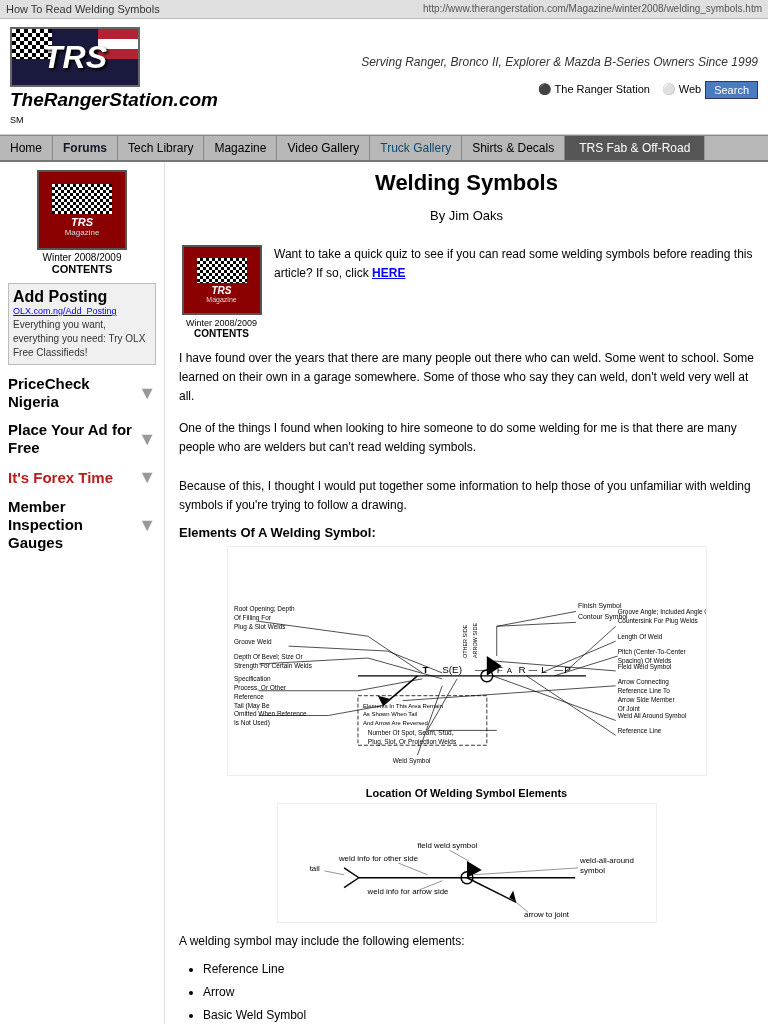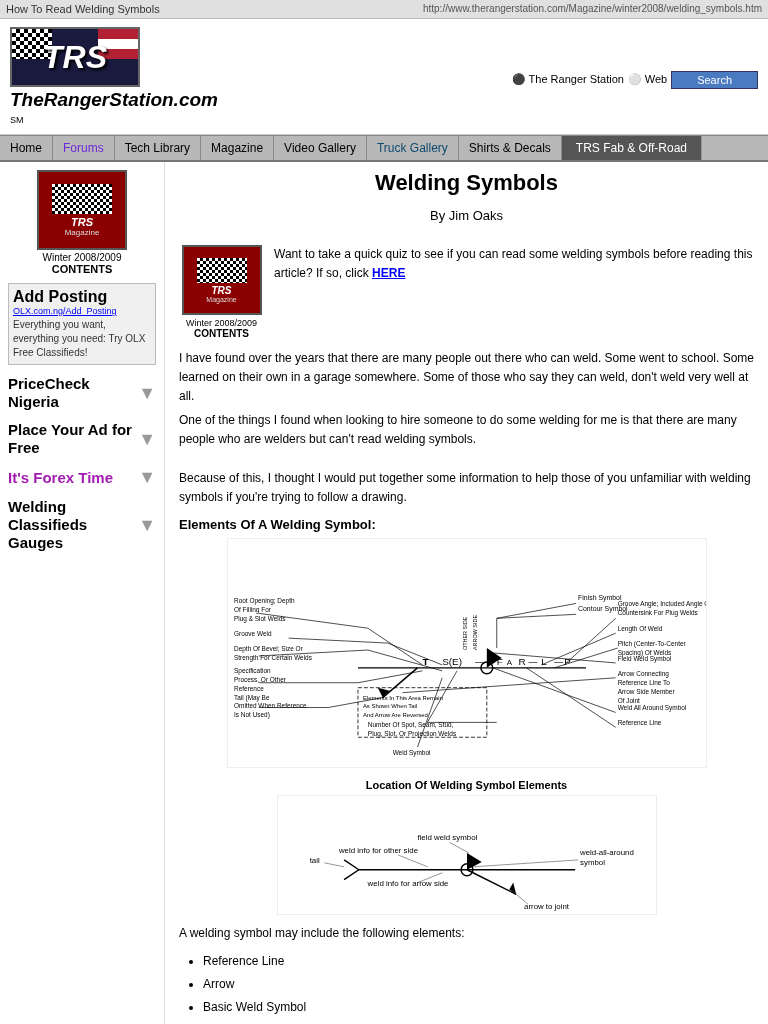--- a/index.html
+++ b/index.html
@@ -49,31 +49,32 @@
         <span style="font-size:32px; font-weight:900; color:#fff; font-style:italic; z-index:2; text-shadow:2px 2px 3px #000;">TRS</span>
       </div>
     </div>
     <div style="margin-top:2px;">
       <span style="font-size:19px; font-weight:bold; color:#000; font-style:italic;">TheRangerStation.com</span>
       <br>
       <span style="font-size:9px;">SM</span>
     </div>
   </div>
   <div id="tagline-search">
+    <div style="font-size:12px; font-style:italic; text-align:right; color:#333;">Serving Ranger, Bronco II, Explorer &amp; Mazda B-Series Owners Since 1999</div>
     <div style="display:flex; align-items:center; gap:4px; justify-content:flex-end; margin-top:6px;">
       <span style="font-size:11px;">⚫ The Ranger Station</span>
-      <span style="font-size:11px;">⚪ Web</span>
-      <button style="background:#4a7abf; color:#fff; border:1px solid #336; padding:2px 25px; font-size:11px; cursor:pointer;">Search</button>
+      <span style="font-size:11px;margin-left:8px;">⚪ Web</span>
+      <button style="background:#4a7abf; color:#fff; border:1px solid #336; padding:2px 8px; font-size:11px; cursor:pointer;">Search</button>
     </div>
   </div>
 </div>
 
 <div id="nav-bar" style="background:#b8b8b8; display:flex; border-top:1px solid #888; border-bottom:2px solid #777;">
   <a href="#" style="padding:5px 10px; font-size:12px; color:#000; text-decoration:none; border-right:1px solid #888;">Home</a>
-  <a href="#" style="padding:5px 10px; font-size:12px; color:#6d28d9; text-decoration:none; border-right:1px solid #888;">Forums</a>
+  <a href="#" style="padding:5px 10px; font-size:12px; color:#0f172a; text-decoration:none; border-right:1px solid #888;font-weight:bold;">Forums</a>
   <a href="#" style="padding:5px 10px; font-size:12px; color:#000; text-decoration:none; border-right:1px solid #888;">Tech Library</a>
   <a href="#" style="padding:5px 10px; font-size:12px; color:#000; text-decoration:none; border-right:1px solid #888;">Magazine</a>
   <a href="#" style="padding:5px 10px; font-size:12px; color:#000; text-decoration:none; border-right:1px solid #888;">Video Gallery</a>
   <a href="#" style="padding:5px 10px; font-size:12px; color:#0c4a6e; text-decoration:none; border-right:1px solid #888;">Truck Gallery</a>
   <a href="#" style="padding:5px 10px; font-size:12px; color:#000; text-decoration:none; border-right:1px solid #888;">Shirts &amp; Decals</a>
   <a href="#" style="padding:5px 14px; font-size:12px; color:#000; text-decoration:none; background:#555; color:#fff;">TRS Fab &amp; Off-Road</a>
 </div>
 
 <div id="main-layout" style="display:flex; min-height:800px;">
 
@@ -99,26 +100,26 @@
       <div style="font-size:15px; font-weight:bold; color:#000; line-height:1.2;">PriceCheck Nigeria</div>
       <div style="font-size:18px; color:#999;">▼</div>
     </div>
 
     <div style="margin:10px 0; display:flex; align-items:center; justify-content:space-between; cursor:pointer;">
       <div style="font-size:15px; font-weight:bold; color:#000; line-height:1.2;">Place Your Ad for Free</div>
       <div style="font-size:18px; color:#999;">▼</div>
     </div>
 
     <div style="margin:10px 0; display:flex; align-items:center; justify-content:space-between; cursor:pointer;">
-      <div style="font-size:15px; font-weight:bold; color:#a21caf; line-height:1.2;">It's Forex Time</div>
-      <div style="font-size:18px; color:#999;">▼</div>
-    </div>
-
-    <div style="margin:10px 0; display:flex; align-items:center; justify-content:space-between; cursor:pointer;">
-      <div style="font-size:15px; font-weight:bold; color:#000; line-height:1.2;">Welding Classifieds Gauges</div>
+      <div style="font-size:15px; font-weight:bold; color:#b91c1c; line-height:1.2;">It's Forex Time</div>
+      <div style="font-size:18px; color:#999;">▼</div>
+    </div>
+
+    <div style="margin:10px 0; display:flex; align-items:center; justify-content:space-between; cursor:pointer;">
+      <div style="font-size:15px; font-weight:bold; color:#000; line-height:1.2;">Member Inspection Gauges</div>
       <div style="font-size:18px; color:#999;">▼</div>
     </div>
 
   </div>
 
   <div id="content" style="flex:1; padding:8px 14px;">
 
     <div style="font-size:22px; font-weight:bold; text-align:center; margin-bottom:12px;">Welding Symbols</div>
     <div style="font-size:13px; text-align:center; margin-bottom:22px;">By Jim Oaks</div>
 
@@ -131,21 +132,21 @@
         </div>
         <div style="font-size:9px; color:#000;">Winter 2008/2009</div>
         <div style="font-size:10px; font-weight:bold;">CONTENTS</div>
       </div>
       <div style="font-size:12px; line-height:1.6;">
         <span>Want to take a quick quiz to see if you can read some welding symbols before reading this article? If so, click</span>
         <a href="#" style="color:#00f; text-decoration:underline; font-weight:bold;">HERE</a>
       </div>
     </div>
 
-    <p style="font-size:12px; line-height:1.6; margin-bottom:4px;">I have found over the years that there are many people out there who can weld. Some went to school. Some learned on their own in a garage somewhere. Some of those who say they can weld, don't weld very well at all.</p>
+    <p style="font-size:12px; line-height:1.6; margin-bottom:12px;">I have found over the years that there are many people out there who can weld. Some went to school. Some learned on their own in a garage somewhere. Some of those who say they can weld, don't weld very well at all.</p>
     <p style="font-size:12px; line-height:1.6; margin-bottom:20px;">One of the things I found when looking to hire someone to do some welding for me is that there are many people who are welders but can't read welding symbols.</p>
     <p style="font-size:12px; line-height:1.6; margin-bottom:8px;">Because of this, I thought I would put together some information to help those of you unfamiliar with welding symbols if you're trying to follow a drawing.</p>
 
     <div style="font-size:13px; font-weight:bold; margin:10px 0 6px 0;">Elements Of A Welding Symbol:</div>
 
     <div style="text-align:center; margin:6px 0;">
       <svg width="480" height="230" viewBox="0 0 480 230" style="border:1px solid #eee; background:#fff;">
 
         <line x1="130" y1="130" x2="360" y2="130" stroke="#000" stroke-width="1.5"></line>
 

